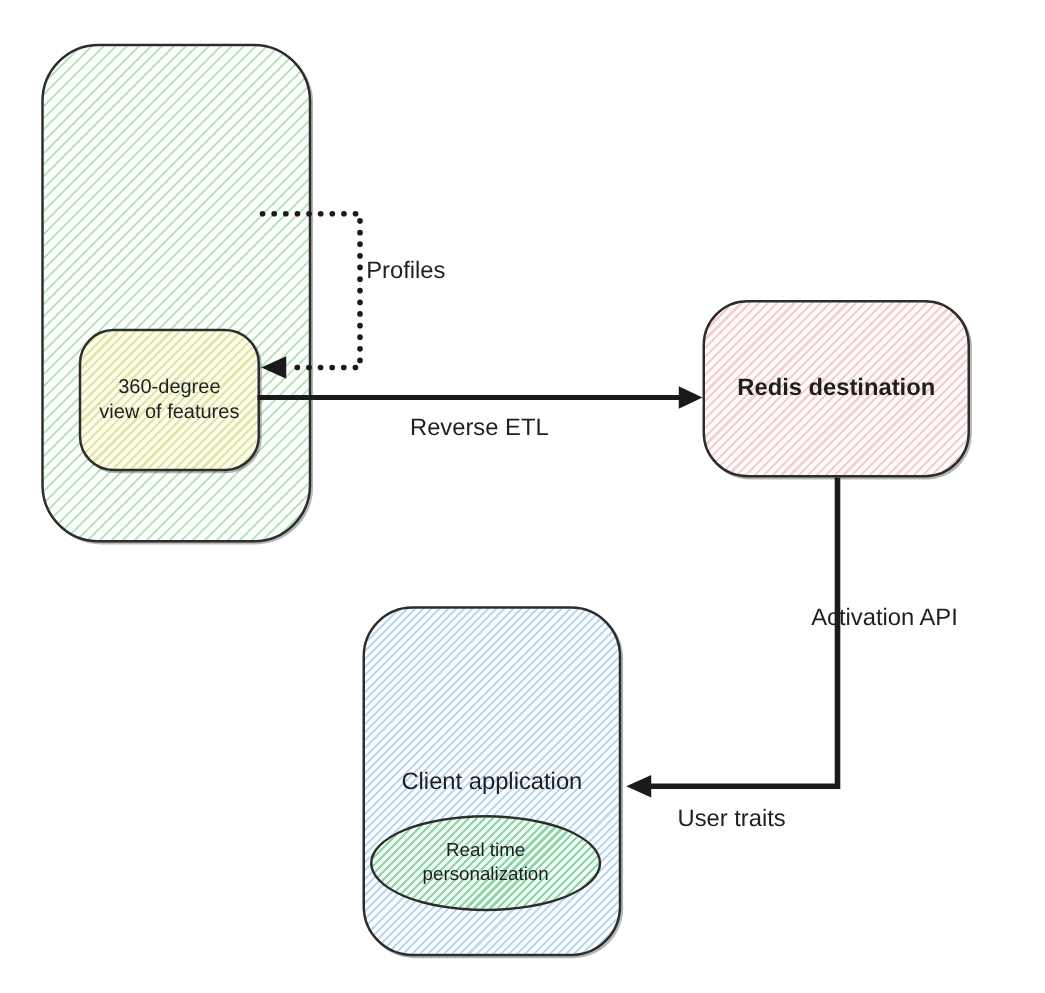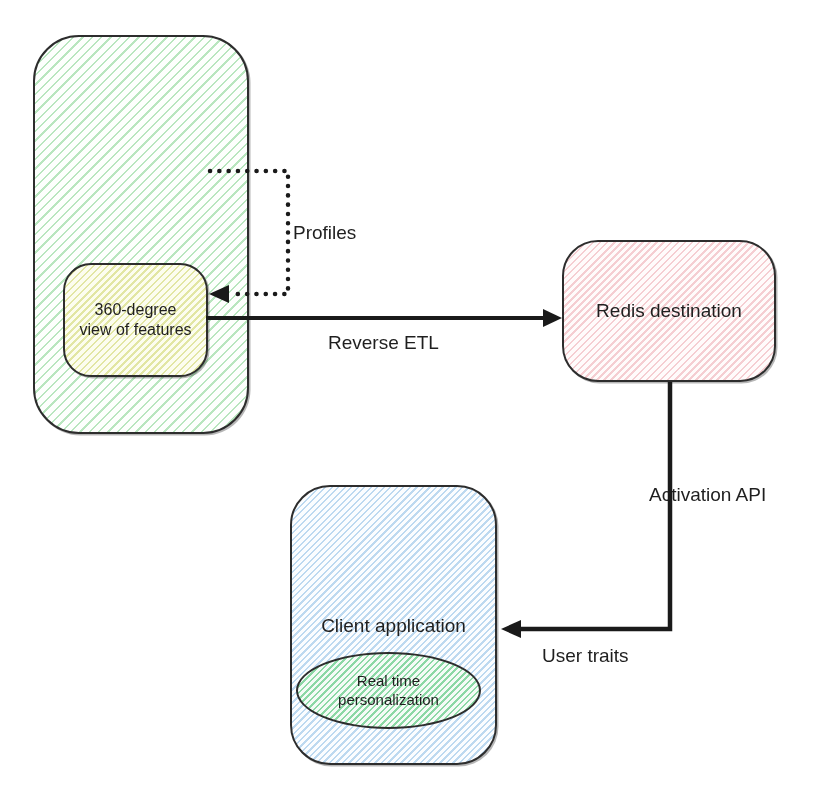--- a/index.html
+++ b/index.html
@@ -61,20 +61,21 @@
   }
   .redis-box {
     left: 562px; top: 240px; width: 214px; height: 142px;
     border-radius: 36px;
     background-color: #fffbfb;
     background-image: repeating-linear-gradient(135deg,
       var(--hatch-pink, #f5ced2) 0px, var(--hatch-pink, #f5ced2) 1.8px,
       transparent 1.8px, transparent 5px);
     font-size: 19px;
     z-index: 2;
+    font-weight: bold;
   }
   .client-box {
     left: 290px; top: 485px; width: 207px; height: 280px;
     border-radius: 40px;
     background-color: #fbfdff;
     background-image: repeating-linear-gradient(135deg,
       var(--hatch-blue, #bdd9f0) 0px, var(--hatch-blue, #bdd9f0) 1.7px,
       transparent 1.7px, transparent 4.6px);
     font-size: 19px;
     z-index: 2;
@@ -116,21 +117,21 @@
   }
   .edge-line.thick { stroke-width: 4.5; }
   .edge-head { fill: var(--arrow, #1a1a1a); stroke: none; }
 
   .edge-label {
     position: absolute;
     font-size: 19px;
     white-space: nowrap;
     z-index: 5;
   }
-  .label-profiles   { left: 293px; top: 222px; text-align: right; }
+  .label-profiles   { left: 293px; top: 206px; text-align: right; }
   .label-reverse    { left: 328px; top: 332px; }
   .label-activation { left: 649px; top: 484px; }
   .label-usertraits { left: 542px; top: 645px; text-align: center; }
 </style>
 </head>
 <body>
 
 <div class="canvas">
 
   <div class="node group-box"></div>

